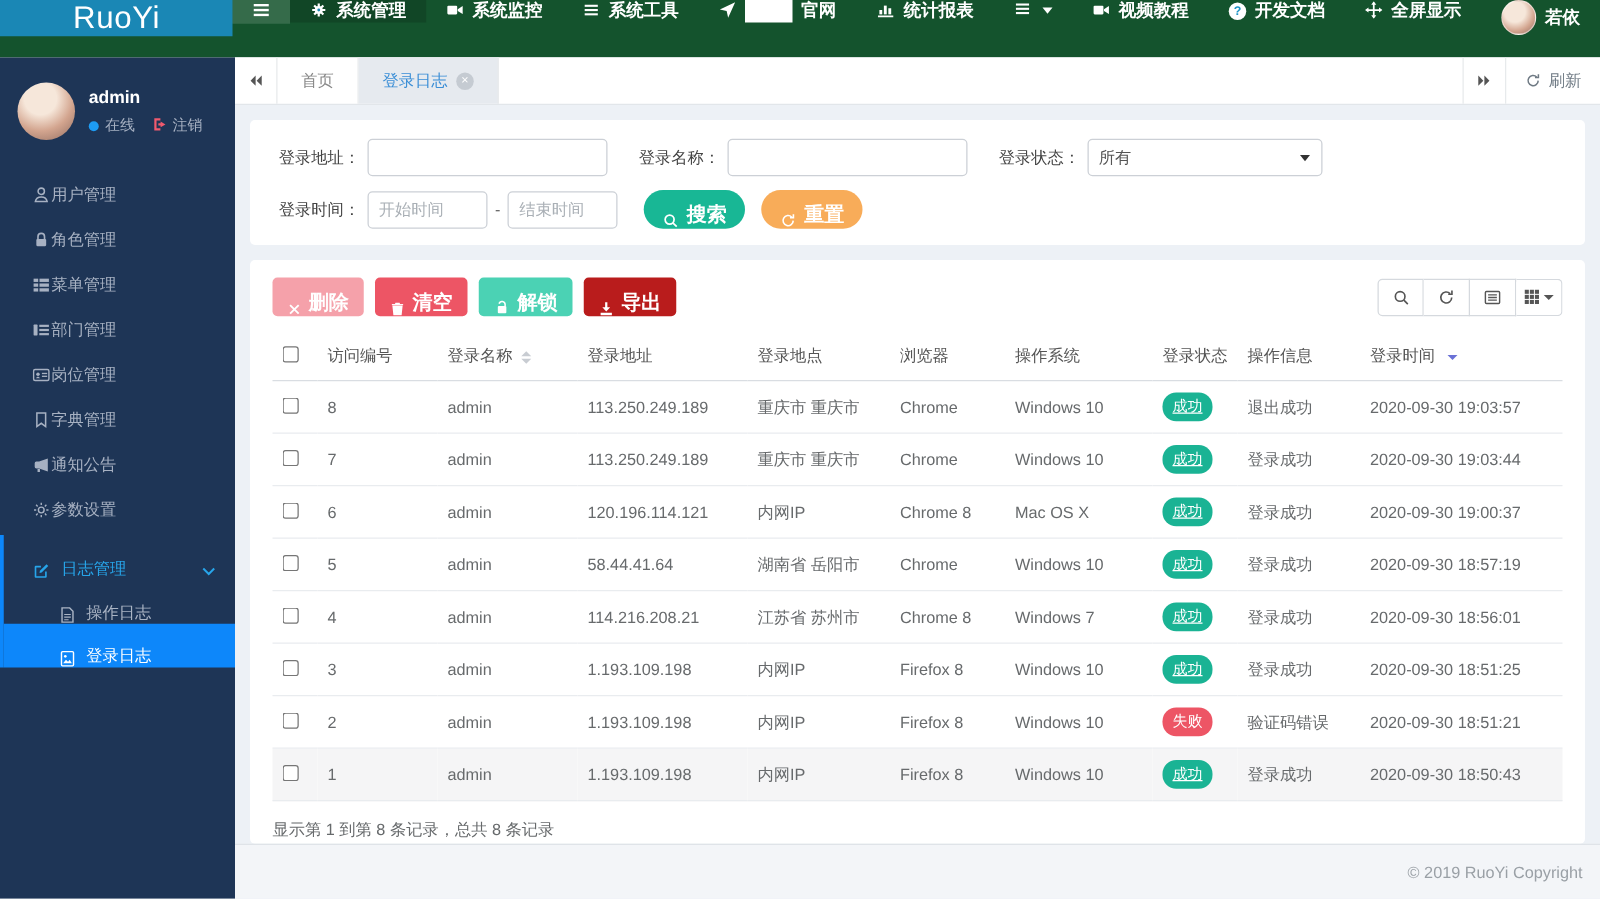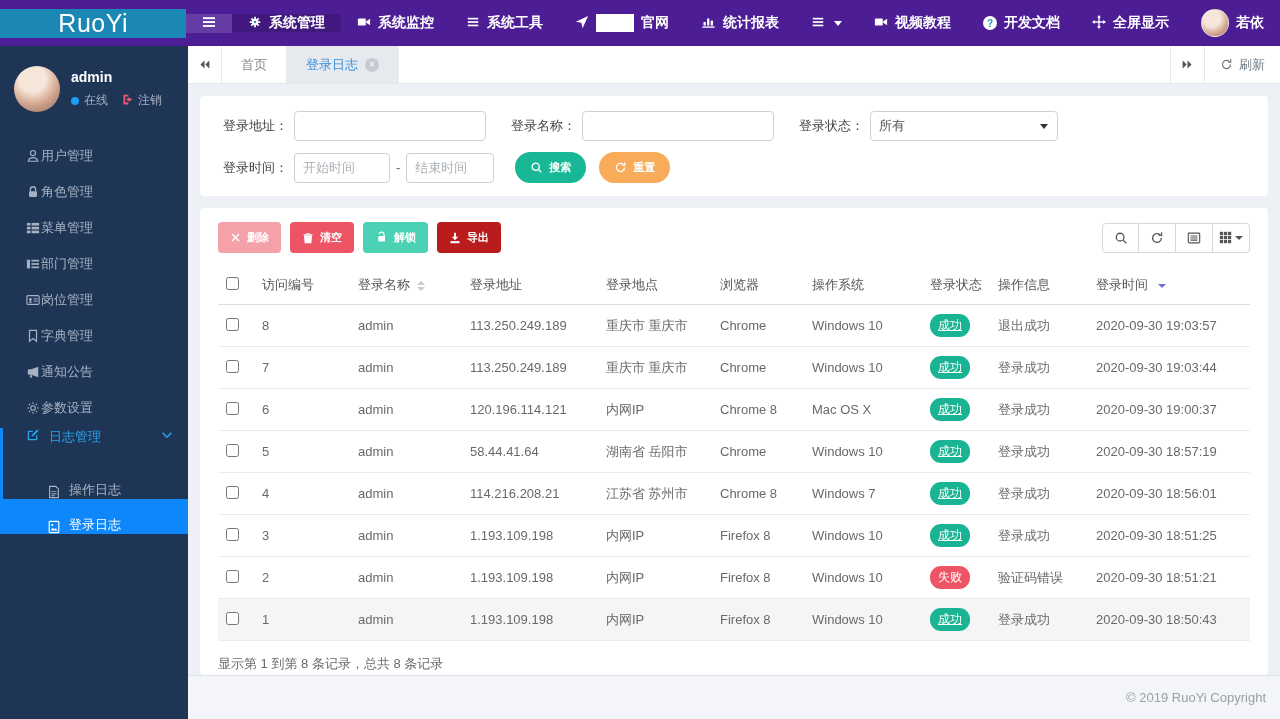--- a/index.html
+++ b/index.html
@@ -2,21 +2,21 @@
 <html><head>
 <meta charset="utf-8">
 <style>
   * { margin:0; padding:0; box-sizing:border-box; }
   html,body { width:1280px; height:719px; overflow:hidden; }
   body { font-family:"Liberation Sans","DejaVu Sans",sans-serif; font-size:13px; background:#edf1f6; color:#676a6c; }
   .app { width:1280px; height:719px; display:flex; flex-direction:column; }
   .ic { display:inline-block; vertical-align:middle; flex-shrink:0; }
 
   
-  .navbar { height:46px; background:#4c1d95; display:flex; align-items:center; color:#fff; flex-shrink:0; }
+  .navbar { height:46px; background:#14532d; display:flex; align-items:flex-start; color:#fff; flex-shrink:0; }
   .brand { width:188px; background:#1a87b5; display:flex; align-items:center; justify-content:center; font-size:25px; letter-spacing:.5px; }
   .nav-toggle { width:46px; display:flex; align-items:center; justify-content:center; background:rgba(255,255,255,.14); cursor:pointer; }
   .nav-item { display:flex; align-items:center; gap:7px; padding:0 16px; font-size:14px; font-weight:700; cursor:pointer; white-space:nowrap; }
   .nav-item.active { background:rgba(0,0,0,.15); }
   .nav-spacer { flex:1; }
   .redact { display:inline-block; width:38px; height:18px; background:#fff; }
   .w-caret { border-left:4px solid transparent; border-right:4px solid transparent; border-top:5px solid #fff; margin-left:2px; }
   .nav-avatar { width:28px; height:28px; border-radius:50%; background:radial-gradient(circle at 38% 32%, #f6e7da 0 35%, #d3a58f 65%, #8d6a5e); border:1px solid rgba(255,255,255,.5); }
   .q-circle { width:14px; height:14px; border-radius:50%; background:#fff; color:#2094c6; font-size:10px; font-weight:700; display:inline-flex; align-items:center; justify-content:center; }
 
@@ -26,21 +26,21 @@
   .user-panel { display:flex; gap:11px; padding:20px 8px 14px 14px; align-items:center; }
   .avatar { width:46px; height:46px; border-radius:50%; background:radial-gradient(circle at 40% 28%, #f6e7da 0 30%, #d3a58f 60%, #8d6a5e); flex-shrink:0; }
   .user-name { color:#fff; font-weight:700; font-size:14px; margin-bottom:7px; }
   .user-status { display:flex; align-items:center; gap:5px; font-size:12px; }
   .dot { width:8px; height:8px; border-radius:50%; background:#1d9cf4; }
   .logout { display:flex; align-items:center; gap:4px; margin-left:8px; cursor:pointer; }
   .menu { list-style:none; margin-top:12px; }
   .menu-item { height:36px; display:flex; align-items:center; gap:1px; padding-left:26px; cursor:pointer; }
   .menu-item svg, .submenu-item svg { width:14px; height:14px; }
   .menu-group { border-left:3px solid #0d87fa; margin-top:2px; }
-  .group-header { height:36px; display:flex; align-items:flex-start; gap:9px; padding-left:23px; padding-right:14px; color:#27a5ea; cursor:pointer; }
+  .group-header { height:36px; display:flex; align-items:flex-end; gap:9px; padding-left:23px; padding-right:14px; color:#27a5ea; cursor:pointer; }
   .group-header svg { width:14px; height:14px; }
   .group-caret { margin-left:auto; }
   .submenu-item { height:35px; display:flex; align-items:flex-end; gap:8px; padding-left:44px; cursor:pointer; color:#aab4c4; }
   .submenu-item.active { background:#0d87fa; color:#fff; }
 
   
   .main-col { flex:1; display:flex; flex-direction:column; min-width:0; background:#edf1f6; }
   .tabbar { height:38px; background:#fff; display:flex; align-items:stretch; border-bottom:1px solid #e2e6ea; flex-shrink:0; }
   .tab-nav { width:34px; display:flex; align-items:center; justify-content:center; color:#555; font-size:15px; font-weight:700; cursor:pointer; }
   .tab-nav.left { border-right:1px solid #e7eaec; }
@@ -61,21 +61,21 @@
   .f-label { width:70px; text-align:right; color:#444; margin-right:6px; white-space:nowrap; }
   .f-input { height:30px; border:1px solid #ccd0d6; border-radius:4px; padding:0 8px; font-size:13px; color:#555; width:192px; background:#fff; font-family:inherit; }
   .f-input::placeholder { color:#aab0b6; }
   .gap { width:20px; }
   .select-wrap { position:relative; width:188px; }
   .select-wrap .f-input { width:100%; }
   .select-caret { position:absolute; right:10px; top:13px; border-left:4px solid transparent; border-right:4px solid transparent; border-top:5px solid #333; pointer-events:none; }
   .time-input { width:96px; }
   .time-input2 { width:88px; }
   .sep { margin:0 6px; color:#666; }
-  .btn { display:inline-flex; align-items:center; gap:6px; border:none; color:#fff; font-size:11px; font-weight:700; cursor:pointer; font-family:inherit; }
+  .btn { display:inline-flex; align-items:flex-end; gap:6px; border:none; color:#fff; font-size:16px; font-weight:700; cursor:pointer; font-family:inherit; }
   .btn-pill { height:31px; border-radius:16px; padding:0 15px; }
   .btn-search { background:#18b795; margin-left:21px; }
   .btn-reset { background:#f8ac59; margin-left:13px; }
 
   
   .main-panel { padding:14px 18px 20px; min-height:452px; display:flex; flex-direction:column; }
   .toolbar { display:flex; align-items:center; }
   .btn-sq { height:31px; border-radius:4px; padding:0 12px; margin-right:9px; }
   .btn-delete { background:#ed5565; opacity:.55; }
   .btn-clear { background:#ed5565; }

